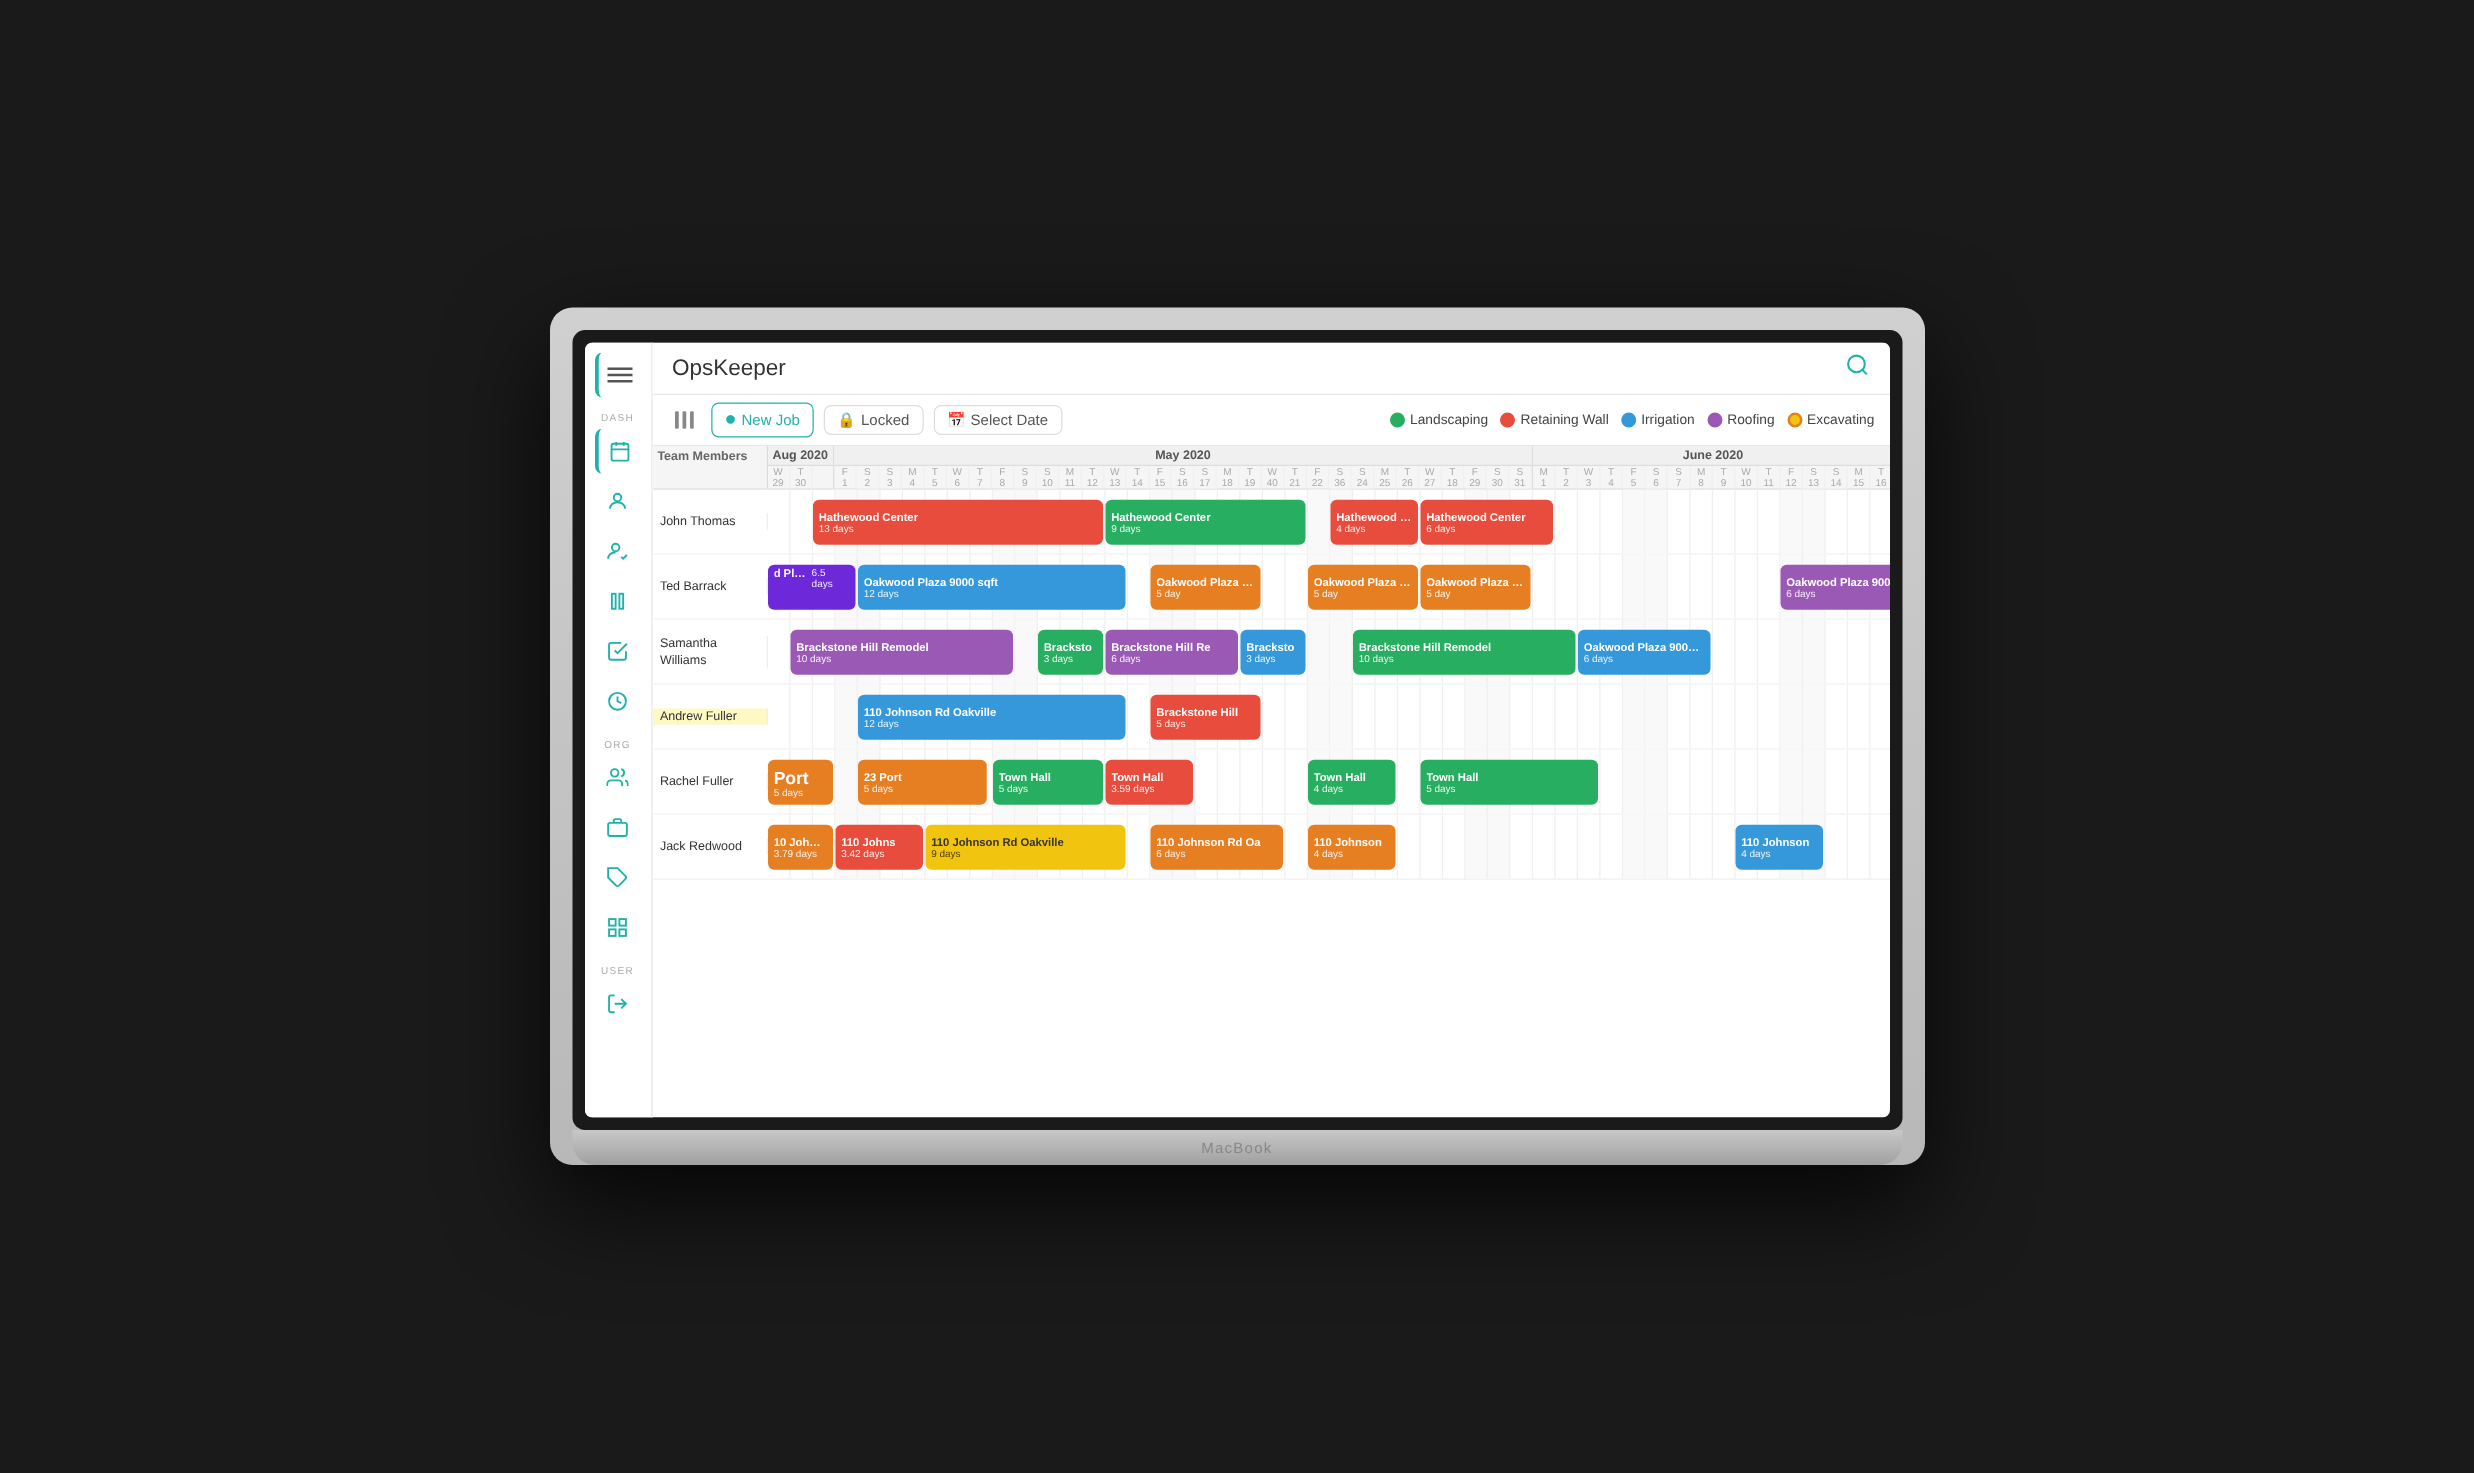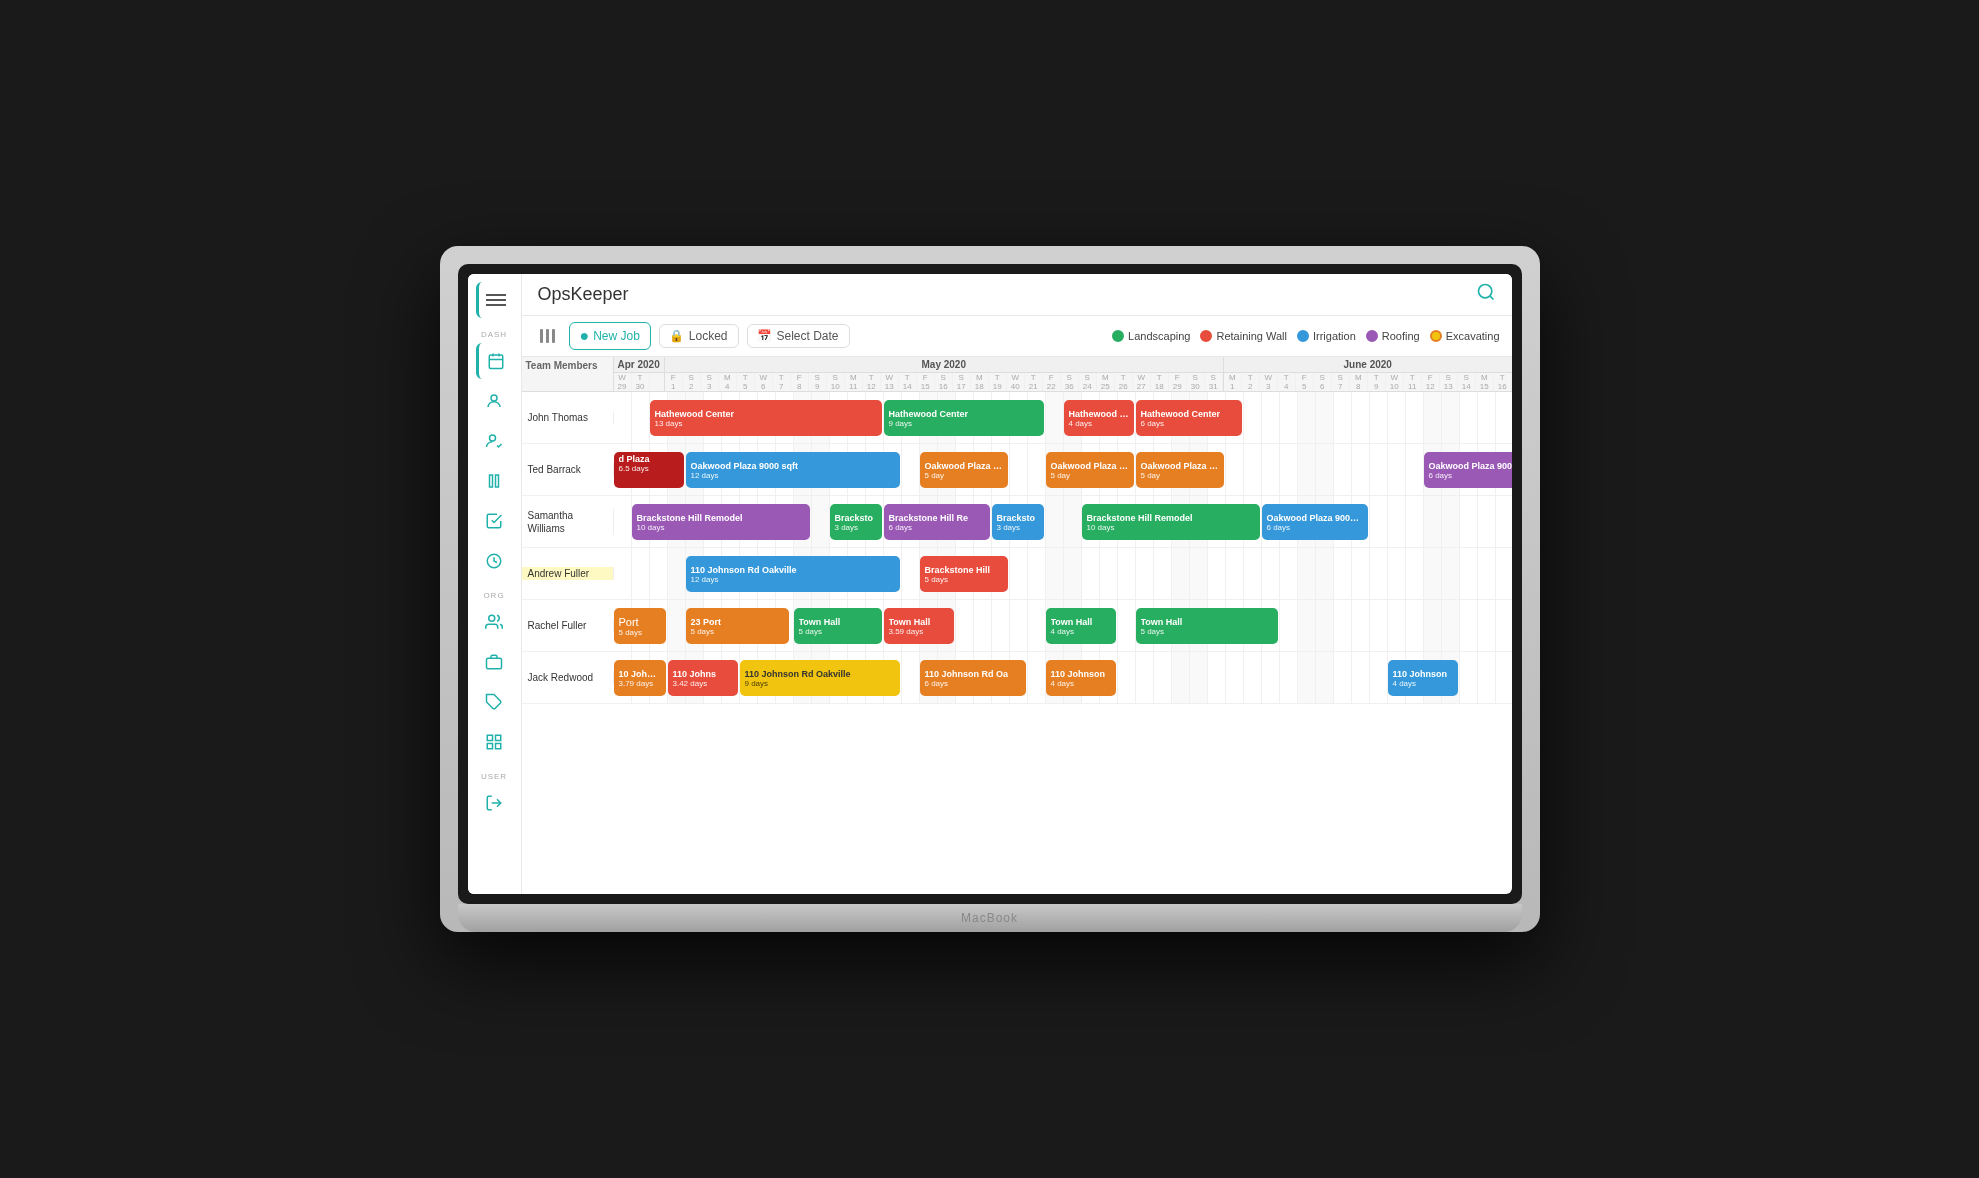--- a/index.html
+++ b/index.html
@@ -342,21 +342,21 @@
           <div class="gantt-wrapper">
             <div class="gantt-scroll">
               <div style="display:flex;flex-direction:column;min-width:1060px;">
 
                 <div style="display:flex;background:#f5f5f5;border-bottom:1px solid #ddd;">
                   <div style="width:92px;min-width:92px;border-right:1px solid #ddd;">
                     <div style="font-size:10px;color:#666;padding:3px 4px;font-weight:600;">Team Members</div>
                   </div>
 
                   <div style="flex:0 0 auto;border-right:1px solid #ddd;">
-                    <div style="font-size:10px;font-weight:600;color:#555;padding:2px 4px;text-align:center;background:#f0f0f0;border-bottom:1px solid #ddd;">Apr 2020</div>
+                    <div style="font-size:10px;font-weight:600;color:#555;padding:2px 4px;text-align:center;background:#f0f0f0;border-bottom:1px solid #ddd;">Aug 2020</div>
                     <div style="display:flex;">
                       <div style="display:flex;flex-direction:column;align-items:center;width:18px;font-size:8px;color:#aaa;border-right:1px solid #f0f0f0;">
                           <span>W</span>
                           <span>29</span>
                         </div>
                       <div style="display:flex;flex-direction:column;align-items:center;width:18px;font-size:8px;color:#aaa;border-right:1px solid #f0f0f0;">
                           <span>T</span>
                           <span>30</span>
                         </div>
                     </div>
@@ -679,21 +679,21 @@
                         <div style="width: 18px; min-width: 18px; height: 100%; border-right: 1px solid rgb(240, 240, 240); background: rgb(249, 249, 249);"></div>
                         <div style="width: 18px; min-width: 18px; height: 100%; border-right: 1px solid rgb(240, 240, 240);"></div>
                         <div style="width: 18px; min-width: 18px; height: 100%; border-right: 1px solid rgb(240, 240, 240);"></div>
                         <div style="width: 18px; min-width: 18px; height: 100%; border-right: 1px solid rgb(240, 240, 240);"></div>
                         <div style="width: 18px; min-width: 18px; height: 100%; border-right: 1px solid rgb(240, 240, 240);"></div>
                         <div style="width: 18px; min-width: 18px; height: 100%; border-right: 1px solid rgb(240, 240, 240);"></div>
                         <div style="width: 18px; min-width: 18px; height: 100%; border-right: 1px solid rgb(240, 240, 240); background: rgb(249, 249, 249);"></div>
                         <div style="width: 18px; min-width: 18px; height: 100%; border-right: 1px solid rgb(240, 240, 240); background: rgb(249, 249, 249);"></div>
                         <div style="width: 18px; min-width: 18px; height: 100%; border-right: 1px solid rgb(240, 240, 240);"></div>
                         <div style="width: 18px; min-width: 18px; height: 100%; border-right: 1px solid rgb(240, 240, 240);"></div>
-                        <div style="position: absolute; height: 36px; top: 8px; left: 0px; width: 70px; background: #b91c1c; border-radius: 5px; display: flex; flex-direction: column; justify-content: flex-start; padding: 2px 5px; overflow: hidden; cursor: pointer; z-index: 3;">
+                        <div style="position: absolute; height: 36px; top: 8px; left: 0px; width: 70px; background: #6d28d9; border-radius: 5px; display: flex; justify-content: center; padding: 2px 5px; overflow: hidden; cursor: pointer; z-index: 3;">
       <span style="font-size:9px;font-weight:600;color:#fff;white-space:nowrap;overflow:hidden;text-overflow:ellipsis;">d Plaza</span>
       <span style="font-size:8px;color:rgba(255,255,255,0.9);">6.5 days</span>
     </div>
                         <div style="position: absolute; height: 36px; top: 8px; left: 72px; width: 214px; background: rgb(52, 152, 219); border-radius: 5px; display: flex; flex-direction: column; justify-content: center; padding: 2px 5px; overflow: hidden; cursor: pointer; z-index: 3;">
       <span style="font-size:9px;font-weight:600;color:#fff;white-space:nowrap;overflow:hidden;text-overflow:ellipsis;">Oakwood Plaza 9000 sqft</span>
       <span style="font-size:8px;color:rgba(255,255,255,0.9);">12 days</span>
     </div>
                         <div style="position: absolute; height: 36px; top: 8px; left: 306px; width: 88px; background: rgb(230, 126, 34); border-radius: 5px; display: flex; flex-direction: column; justify-content: center; padding: 2px 5px; overflow: hidden; cursor: pointer; z-index: 3;">
       <span style="font-size:9px;font-weight:600;color:#fff;white-space:nowrap;overflow:hidden;text-overflow:ellipsis;">Oakwood Plaza 9000 sqft</span>
       <span style="font-size:8px;color:rgba(255,255,255,0.9);">5 day</span>
@@ -898,21 +898,21 @@
                         <div style="width: 18px; min-width: 18px; height: 100%; border-right: 1px solid rgb(240, 240, 240);"></div>
                         <div style="width: 18px; min-width: 18px; height: 100%; border-right: 1px solid rgb(240, 240, 240);"></div>
                         <div style="width: 18px; min-width: 18px; height: 100%; border-right: 1px solid rgb(240, 240, 240);"></div>
                         <div style="width: 18px; min-width: 18px; height: 100%; border-right: 1px solid rgb(240, 240, 240);"></div>
                         <div style="width: 18px; min-width: 18px; height: 100%; border-right: 1px solid rgb(240, 240, 240);"></div>
                         <div style="width: 18px; min-width: 18px; height: 100%; border-right: 1px solid rgb(240, 240, 240); background: rgb(249, 249, 249);"></div>
                         <div style="width: 18px; min-width: 18px; height: 100%; border-right: 1px solid rgb(240, 240, 240); background: rgb(249, 249, 249);"></div>
                         <div style="width: 18px; min-width: 18px; height: 100%; border-right: 1px solid rgb(240, 240, 240);"></div>
                         <div style="width: 18px; min-width: 18px; height: 100%; border-right: 1px solid rgb(240, 240, 240);"></div>
                         <div style="position: absolute; height: 36px; top: 8px; left: 0px; width: 52px; background: rgb(230, 126, 34); border-radius: 5px; display: flex; flex-direction: column; justify-content: center; padding: 2px 5px; overflow: hidden; cursor: pointer; z-index: 3;">
-      <span style="font-size:11px;font-weight:400;color:#fff;white-space:nowrap;overflow:hidden;text-overflow:ellipsis;">Port</span>
+      <span style="font-size:14px;font-weight:700;color:#fff;white-space:nowrap;overflow:hidden;text-overflow:ellipsis;">Port</span>
       <span style="font-size:8px;color:rgba(255,255,255,0.9);">5 days</span>
     </div>
                         <div style="position: absolute; height: 36px; top: 8px; left: 72px; width: 103px; background: rgb(230, 126, 34); border-radius: 5px; display: flex; flex-direction: column; justify-content: center; padding: 2px 5px; overflow: hidden; cursor: pointer; z-index: 3;">
       <span style="font-size:9px;font-weight:600;color:#fff;white-space:nowrap;overflow:hidden;text-overflow:ellipsis;">23 Port</span>
       <span style="font-size:8px;color:rgba(255,255,255,0.9);">5 days</span>
     </div>
                         <div style="position: absolute; height: 36px; top: 8px; left: 180px; width: 88px; background: rgb(39, 174, 96); border-radius: 5px; display: flex; flex-direction: column; justify-content: center; padding: 2px 5px; overflow: hidden; cursor: pointer; z-index: 3;">
       <span style="font-size:9px;font-weight:600;color:#fff;white-space:nowrap;overflow:hidden;text-overflow:ellipsis;">Town Hall</span>
       <span style="font-size:8px;color:rgba(255,255,255,0.9);">5 days</span>
     </div>

